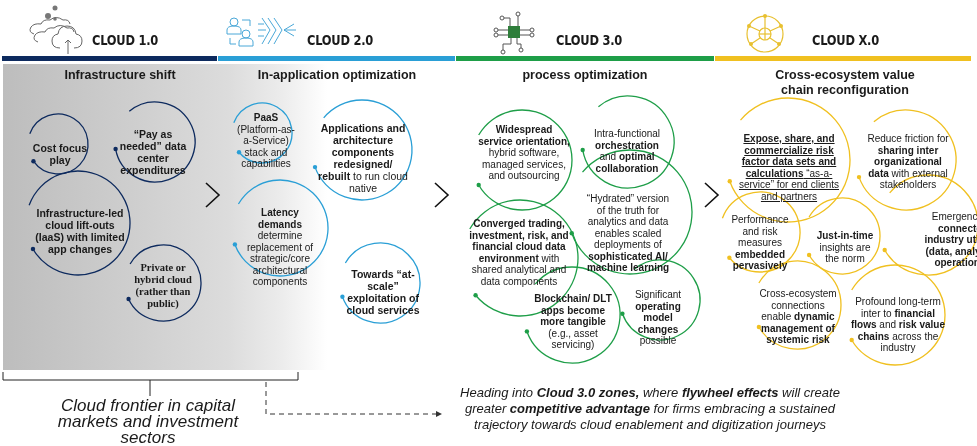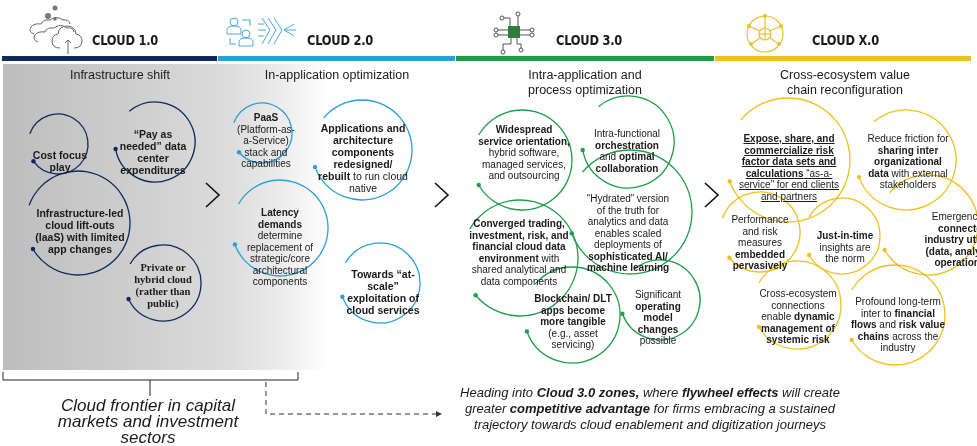--- a/index.html
+++ b/index.html
@@ -14,21 +14,21 @@
   .phase-header { position: absolute; top: 0; height: 62px; text-align: right; }
   .phase-title {
     position: absolute; top: 32px; font-family: "DejaVu Sans", sans-serif;
     font-weight: bold; font-size: 14px; letter-spacing: -0.3px; color: #1a1a1a;
     transform: scaleX(0.82); transform-origin: left center;
   }
   .phase-bar { position: absolute; top: 56px; height: 5px; }
   .phase-icon { position: absolute; top: 2px; }
 
   .section-title {
-    position: absolute; text-align: center; font-size: 12.5px; font-weight: 400; color: #1a1a1a;
+    position: absolute; text-align: center; font-size: 12.5px; font-weight: 700; color: #1a1a1a;
     line-height: 15px;
   }
 
   .bubble-text {
     position: absolute; text-align: center; font-size: 10.5px; line-height: 12px; color: #1a1a1a;
   }
   .bubble-text b { font-weight: bold; }
   .small { font-size: 10px; line-height: 11.5px; }
 
   .chev { position: absolute; }
@@ -132,21 +132,20 @@
         <circle cx="38" cy="34" r="2"></circle>
       </g>
   </svg>
   <div class="phase-title" style="left:97px;">CLOUD X.0</div>
   <div class="phase-bar" style="left:0;width:256px;background:#f0c020;"></div>
 </div>
 
 <div class="section-title" style="left:20px;top:68px;width:200px;">Infrastructure shift</div>
 <div class="section-title" style="left:222px;top:68px;width:230px;">In-application optimization</div>
 <div class="section-title" style="left:470px;top:68px;width:230px;">
-  <div>Intra-application and</div>
   <div>process optimization</div>
 </div>
 <div class="section-title" style="left:730px;top:68px;width:230px;">
   <div>Cross-ecosystem value</div>
   <div>chain reconfiguration</div>
 </div>
 
 <svg class="overlay" width="977" height="446" viewBox="0 0 977 446">
   <g fill="none" stroke-width="1.3" id="arcs">
       <path d="M29.809221376422748 133.73939570022995 A30 30 0 1 1 33.42543867133027 161.2072930905314" stroke="#0d2a5e"></path>
@@ -197,21 +196,21 @@
 <svg class="chev" width="20" height="28" style="left:203px;top:181px;">
     <path d="M3 2 l13 12 l-13 12" fill="none" stroke="#111" stroke-width="1.6"></path>
   </svg>
 <svg class="chev" width="20" height="28" style="left:432px;top:181px;">
     <path d="M3 2 l13 12 l-13 12" fill="none" stroke="#111" stroke-width="1.6"></path>
   </svg>
 <svg class="chev" width="20" height="28" style="left:702px;top:181px;">
     <path d="M3 2 l13 12 l-13 12" fill="none" stroke="#111" stroke-width="1.6"></path>
   </svg>
 
-<div class="bubble-text" style="left:30px;top:149px;width:60px;"><b>Cost focus play</b></div>
+<div class="bubble-text" style="left:30px;top:142px;width:60px;"><b>Cost focus play</b></div>
 <div class="bubble-text" style="left:118px;top:128px;width:70px;"><b>“Pay as needed” data center expenditures</b></div>
 <div class="bubble-text" style="left:34px;top:207px;width:92px;"><b>Infrastructure-led cloud lift-outs (IaaS) with limited app changes</b></div>
 <div class="bubble-text" style="left:128px;top:262px;width:70px;font-family:Liberation Serif, serif;"><b>Private or hybrid cloud (rather than public)</b></div>
 
 <div class="bubble-text small" style="left:236px;top:112px;width:60px;"><b>PaaS</b><span> (Platform-as-a-Service) stack and capabilities</span></div>
 <div class="bubble-text" style="left:318px;top:122px;width:90px;"><b>Applications and architecture components redesigned/ rebuilt</b><span> to run cloud native</span></div>
 <div class="bubble-text small" style="left:240px;top:207px;width:80px;"><b>Latency demands</b><span> determine replacement of strategic/core architectural components</span></div>
 <div class="bubble-text" style="left:345px;top:268px;width:76px;"><b>Towards “at-scale” exploitation of cloud services</b></div>
 
 <div class="bubble-text small" style="left:478px;top:124px;width:92px;"><b>Widespread service orientation,</b><span> hybrid software, managed services, and outsourcing</span></div>

